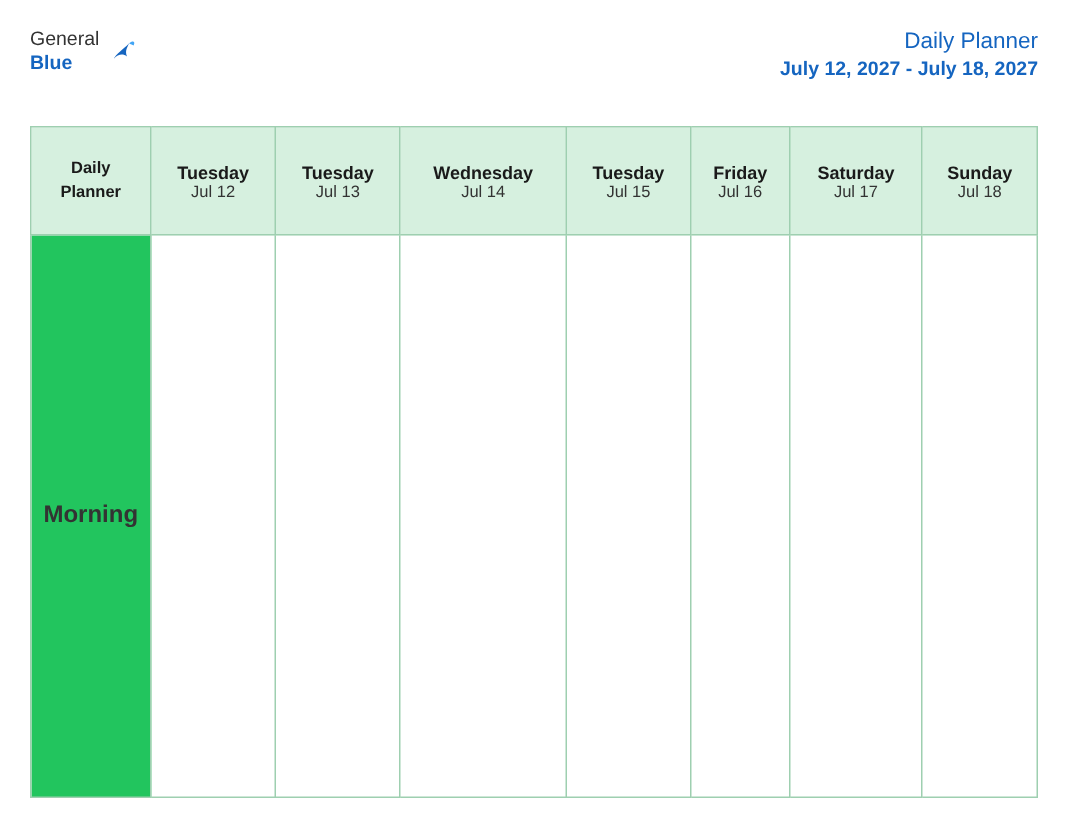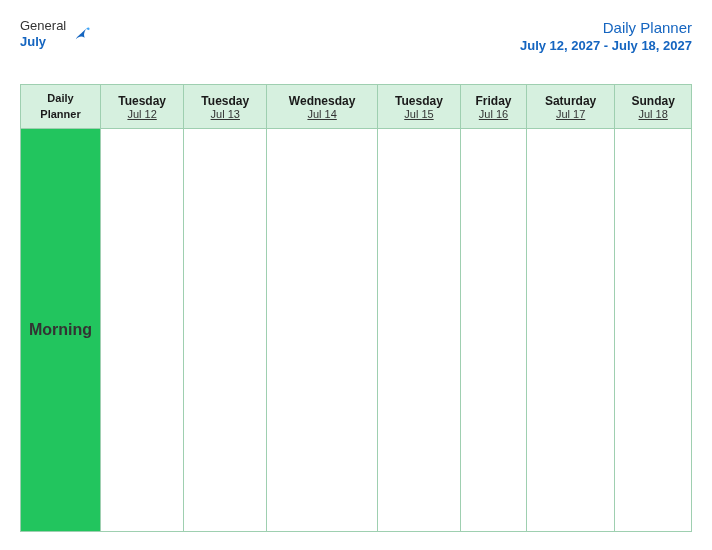--- a/index.html
+++ b/index.html
@@ -64,38 +64,37 @@
       flex: 1;
     }
 
     .planner-table th, .planner-table td {
       border: 1px solid #9ecfb0;
     }
 
     .planner-table thead th {
       background-color: #d6f0df;
       text-align: center;
-      padding: 6px 4px;
+      padding: 20px 4px;
       font-size: 12px;
       color: #222;
       font-weight: bold;
     }
 
     .planner-table thead th .day-name {
       display: block;
       font-size: 12px;
       font-weight: bold;
       color: #1a1a1a;
     }
     .planner-table thead th .day-date {
       display: block;
       font-size: 11px;
       font-weight: normal;
       color: #333;
-      text-decoration: underline;
     }
 
     .planner-table thead th.first-col {
       font-size: 11px;
       font-weight: bold;
       color: #1a1a1a;
       line-height: 1.4;
     }
 
     .planner-table tbody td {
@@ -117,21 +116,21 @@
       width: calc((100% - 80px) / 7);
     }
   </style>
 </head>
 <body>
 
 <div class="header">
   <div class="logo">
     <div>
       <div class="logo-text-general">General</div>
-      <div class="logo-text-blue">July</div>
+      <div class="logo-text-blue">Blue</div>
     </div>
     <svg class="logo-bird" viewBox="0 0 30 30" xmlns="http://www.w3.org/2000/svg">
       <path d="M8 22 C10 18, 16 14, 22 8 C20 12, 18 15, 20 20 C16 17, 12 18, 8 22Z" fill="#1565c0"></path>
       <path d="M22 8 C25 5, 28 6, 26 10 C24 9, 23 9, 22 8Z" fill="#42a5f5"></path>
     </svg>
   </div>
   <div class="title-block">
     <div class="title-main">Daily Planner</div>
     <div class="title-sub">July 12, 2027 - July 18, 2027</div>
   </div>

